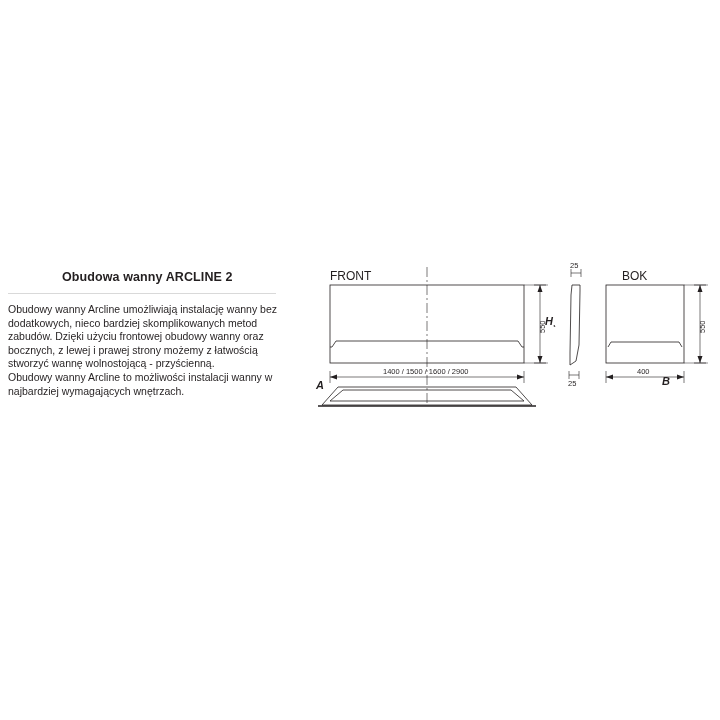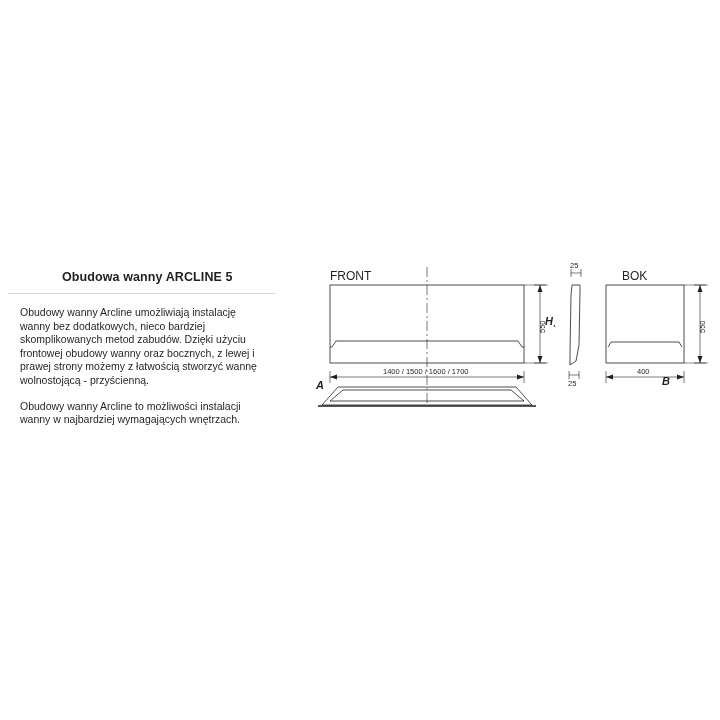--- a/index.html
+++ b/index.html
@@ -37,21 +37,21 @@
     margin: 0 0 9px 0;
     width: 268px;
   }
   #description {
     font-size: 10.5px;
     line-height: 13.6px;
     color: #231f20;
     width: 270px;
   }
   #description p {
-    margin: 12px;
+    margin: 0;
   }
   #description p + p {
     margin-top: 0px;
   }
 
   
   #drawing {
     position: absolute;
     left: 300px;
     top: 255px;
@@ -76,21 +76,21 @@
     transform: rotate(-90deg);
     transform-origin: 0 0;
   }
 
   svg { display: block; }
 </style>
 </head>
 <body>
 
 <div id="text-panel">
-  <div id="product-title">Obudowa wanny ARCLINE 5</div>
+  <div id="product-title">Obudowa wanny ARCLINE 2</div>
   <hr id="title-rule">
   <div id="description">
     <p>Obudowy wanny Arcline umożliwiają instalację wanny bez dodatkowych, nieco bardziej skomplikowanych metod zabudów. Dzięki użyciu frontowej obudowy wanny oraz bocznych, z lewej i prawej strony możemy z łatwością stworzyć wannę wolnostojącą - przyścienną.</p>
     <p>Obudowy wanny Arcline to możliwości instalacji wanny w najbardziej wymagających wnętrzach.</p>
   </div>
 </div>
 
 <div id="drawing">
 
   <svg width="412" height="210" viewBox="0 0 412 210">
@@ -147,21 +147,21 @@
       <line x1="394" y1="108" x2="406" y2="108" stroke-width="0.6"></line>
       <path d="M400,30 L397.5,37 L402.5,37 Z" fill="#231f20" stroke="none"></path>
       <path d="M400,108 L397.5,101 L402.5,101 Z" fill="#231f20" stroke="none"></path>
       <line x1="384" y1="30" x2="408" y2="30" stroke-width="0.5"></line>
       <line x1="384" y1="108" x2="408" y2="108" stroke-width="0.5"></line>
     </g>
   </svg>
 
   <span class="lbl" style="left:30px; top:14px;">FRONT</span>
 
-  <span class="lbl lbl-small" style="left:83px; top:112px;">1400 / 1500 / 1600 / 1700</span>
+  <span class="lbl lbl-small" style="left:83px; top:112px;">1400 / 1500 / 1600 / 2900</span>
 
   <span class="lbl lbl-small vert" style="left:238px; top:78px;">550</span>
 
   <span class="lbl lbl-italic-bold" style="left:245px; top:60px;">H</span>
   <span class="lbl" style="left:253px; top:66px; font-size:7px; font-weight:bold;">₁</span>
 
   <span class="lbl lbl-italic-bold" style="left:16px; top:124px;">A</span>
 
   <span class="lbl lbl-small" style="left:270px; top:6px;">25</span>
   <span class="lbl lbl-small" style="left:268px; top:124px;">25</span>

